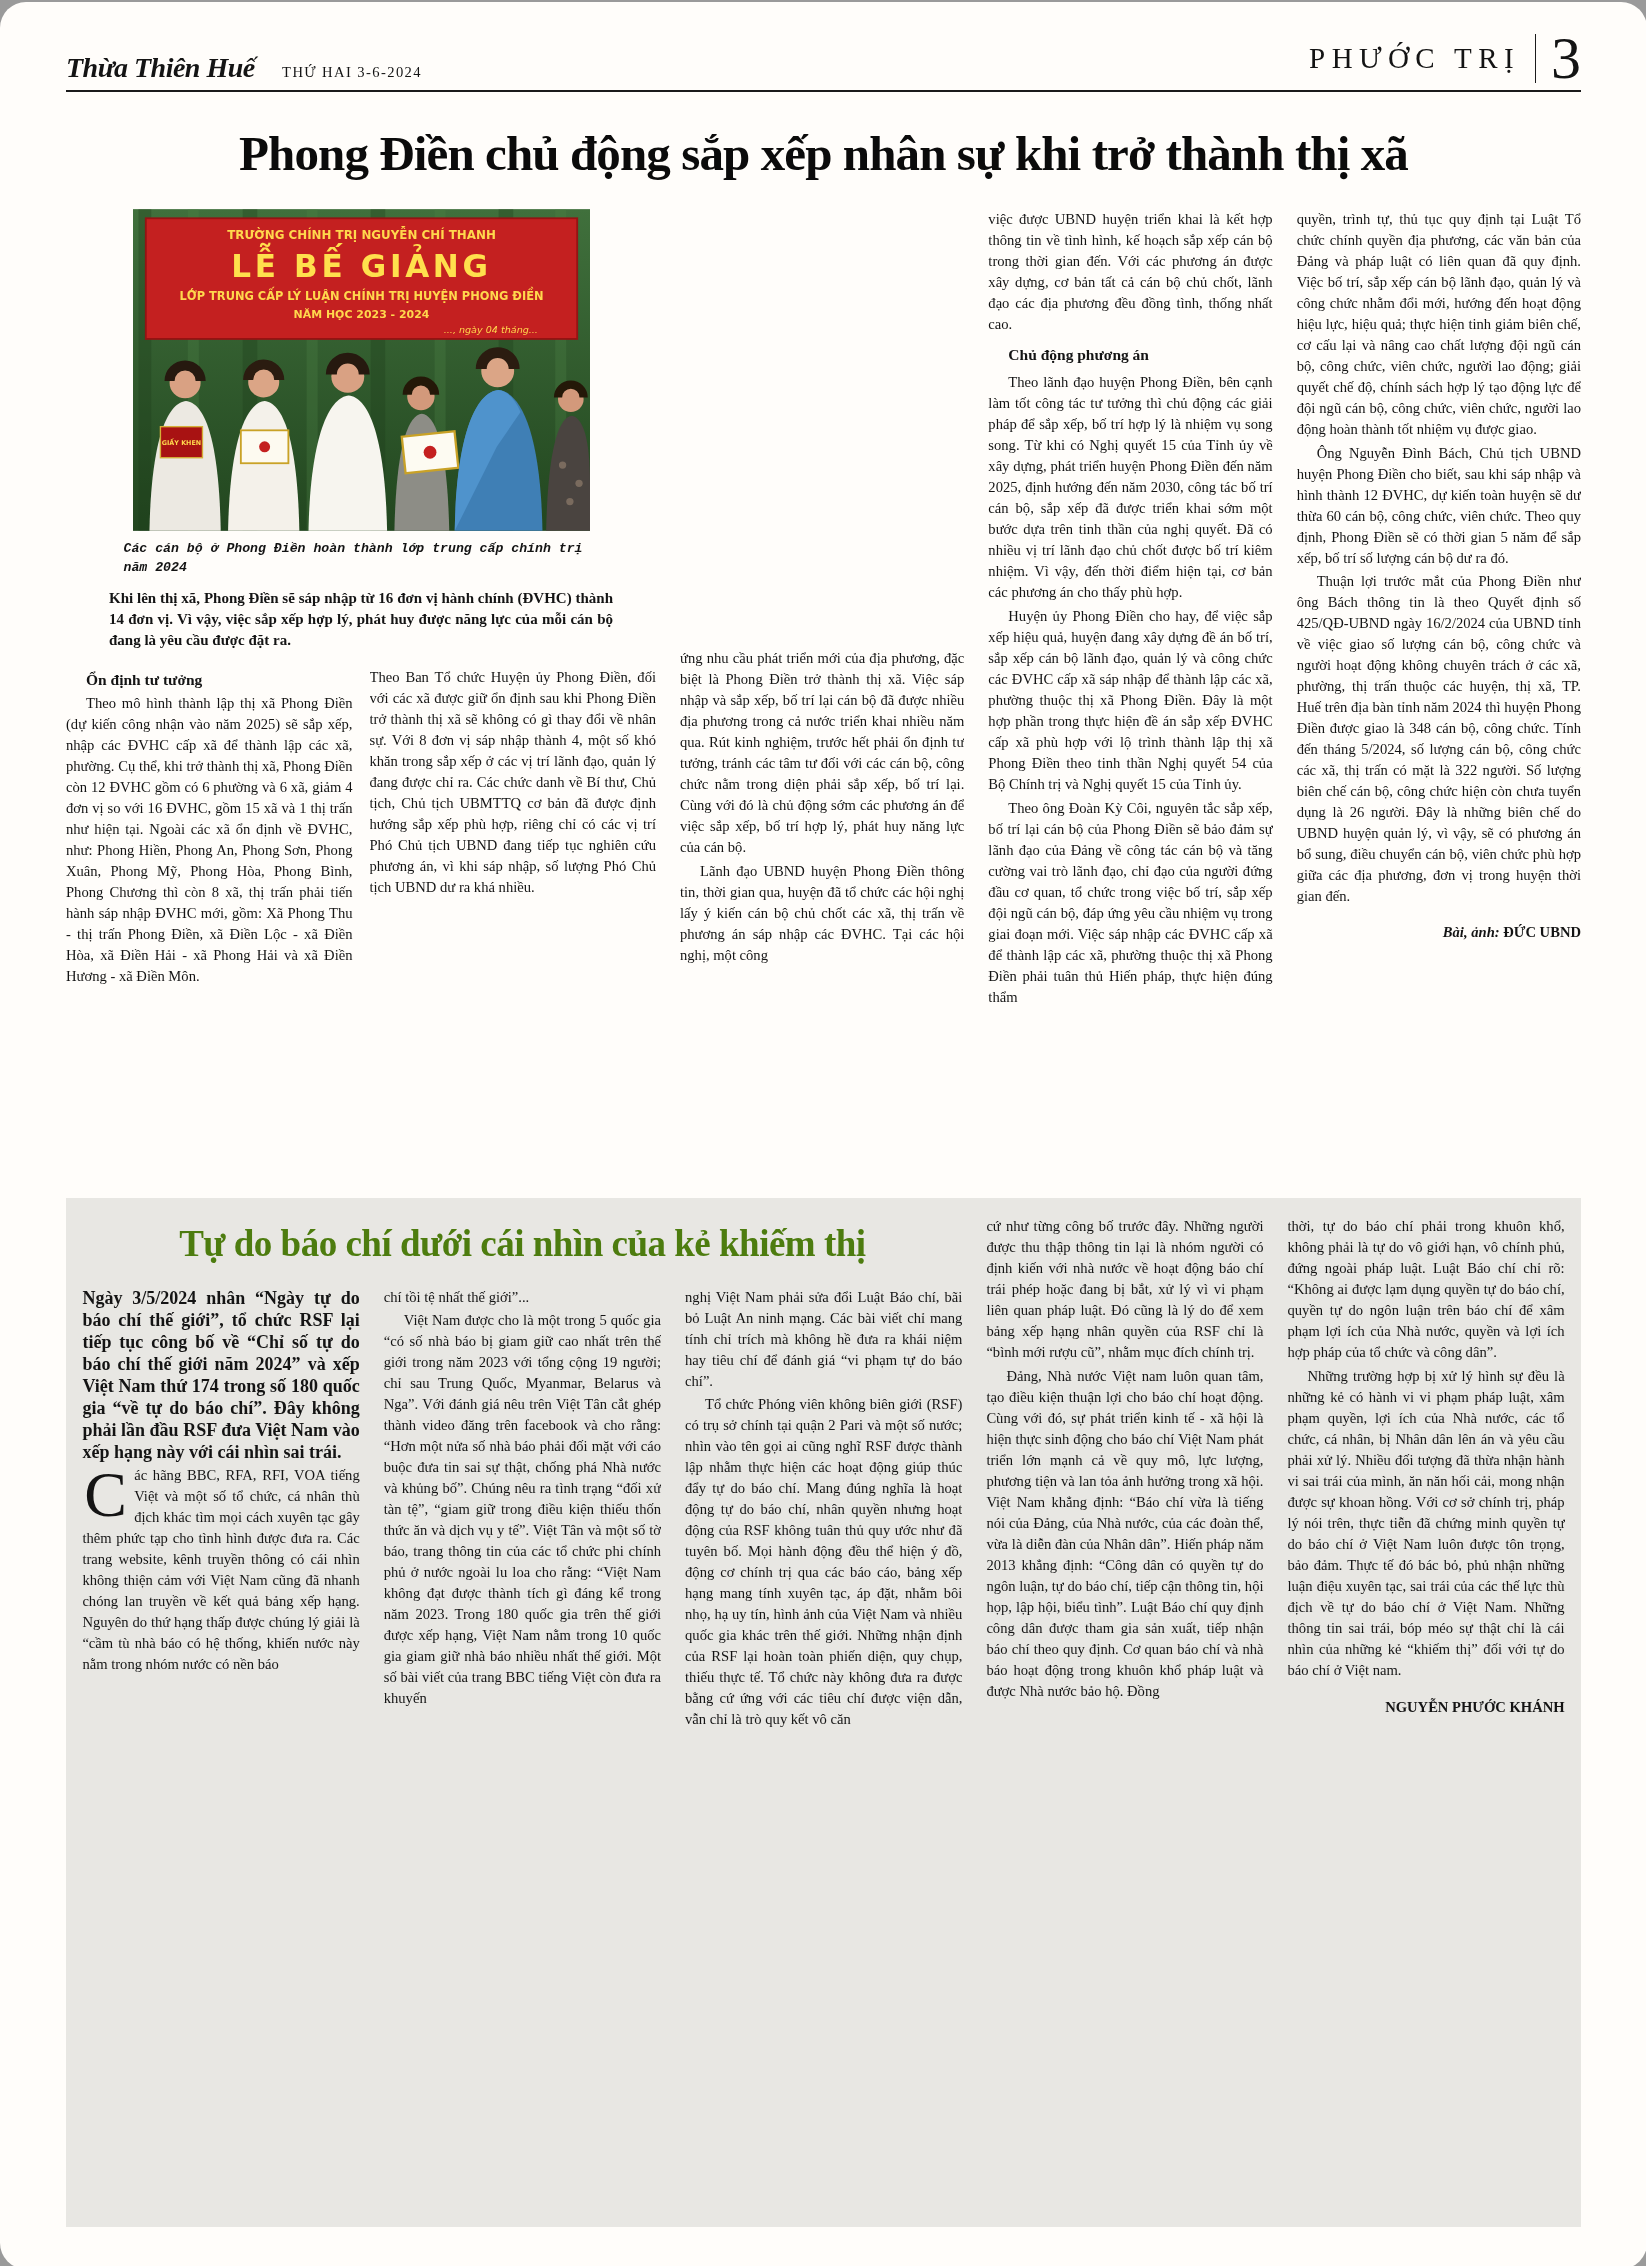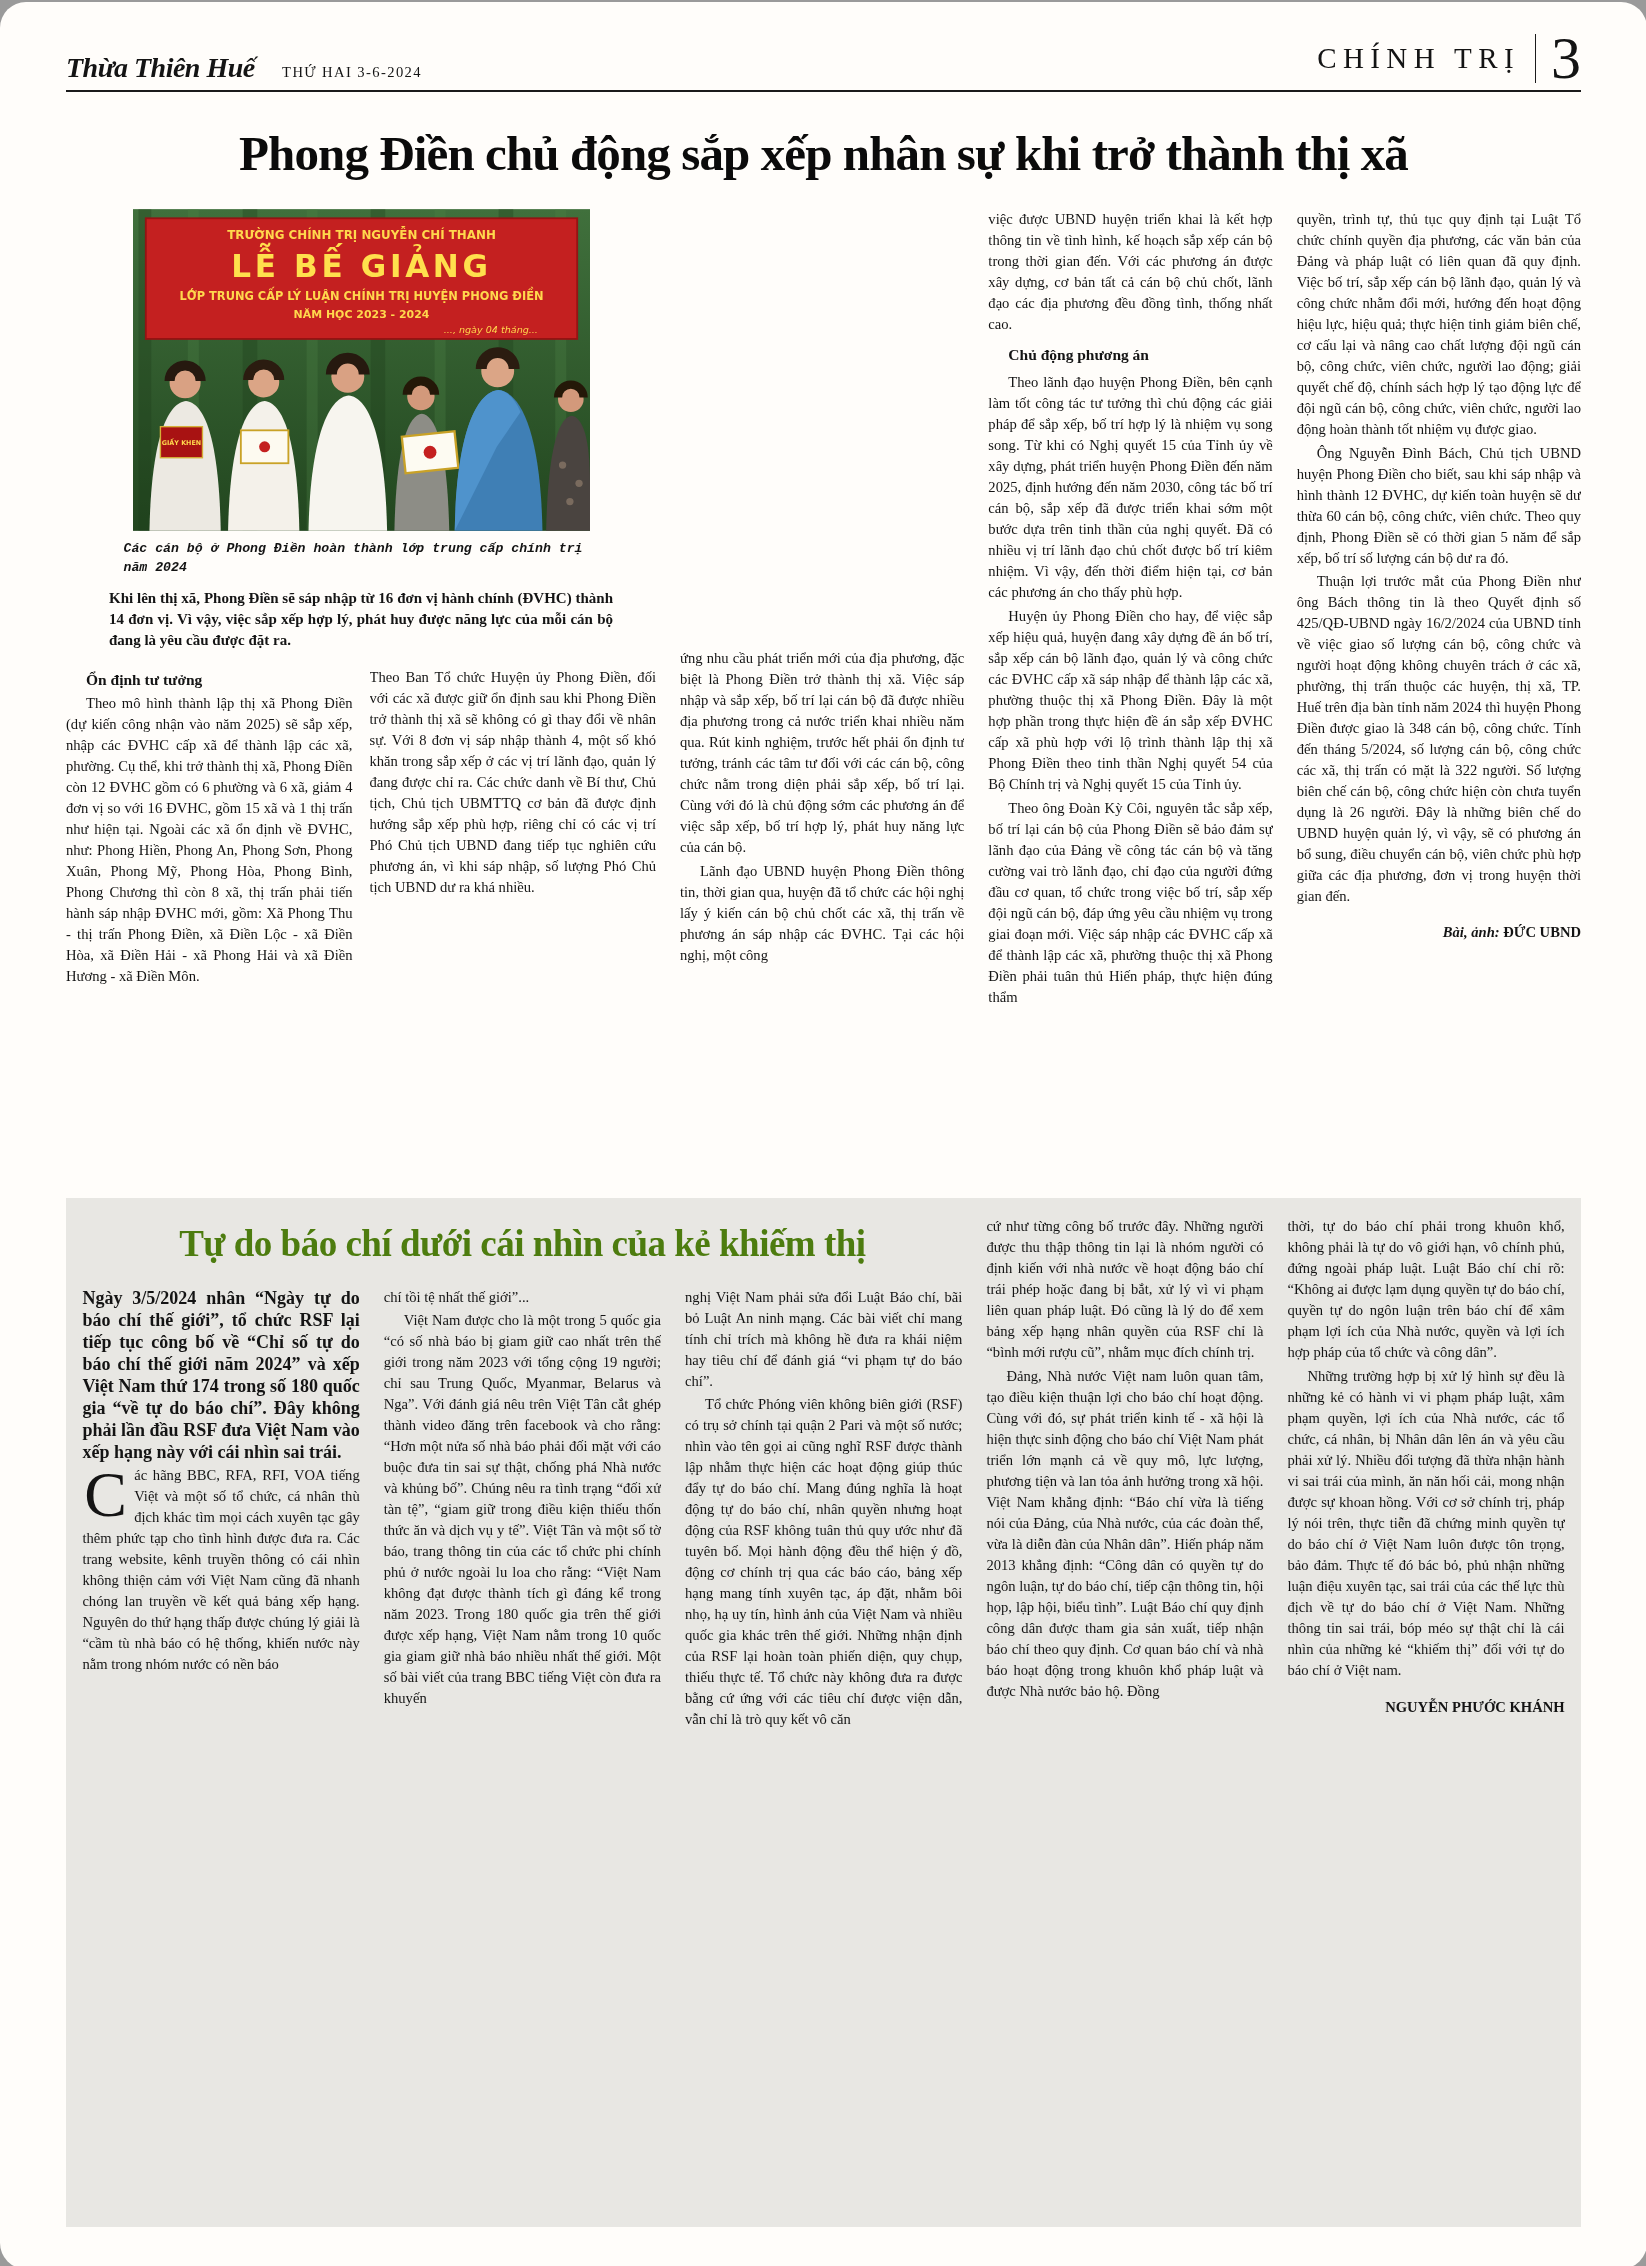--- a/index.html
+++ b/index.html
@@ -57,21 +57,21 @@
 <body>
 
 <div class="page">
 
   <div class="masthead-row">
     <div class="mast-left">
       <span class="mast-logo">Thừa Thiên Huế</span>
       <span class="mast-date">THỨ HAI 3-6-2024</span>
     </div>
     <div class="mast-right">
-      <span class="section-label">CHÍNH TRỊ</span>
+      <span class="section-label">PHƯỚC TRỊ</span>
       <span class="vert-rule"></span>
       <span class="page-num">3</span>
     </div>
   </div>
 
   <h1 class="a1-headline">Phong Điền chủ động sắp xếp nhân sự khi trở thành thị xã</h1>
 
   <div class="a1-body">
 
     <div class="a1-left">

